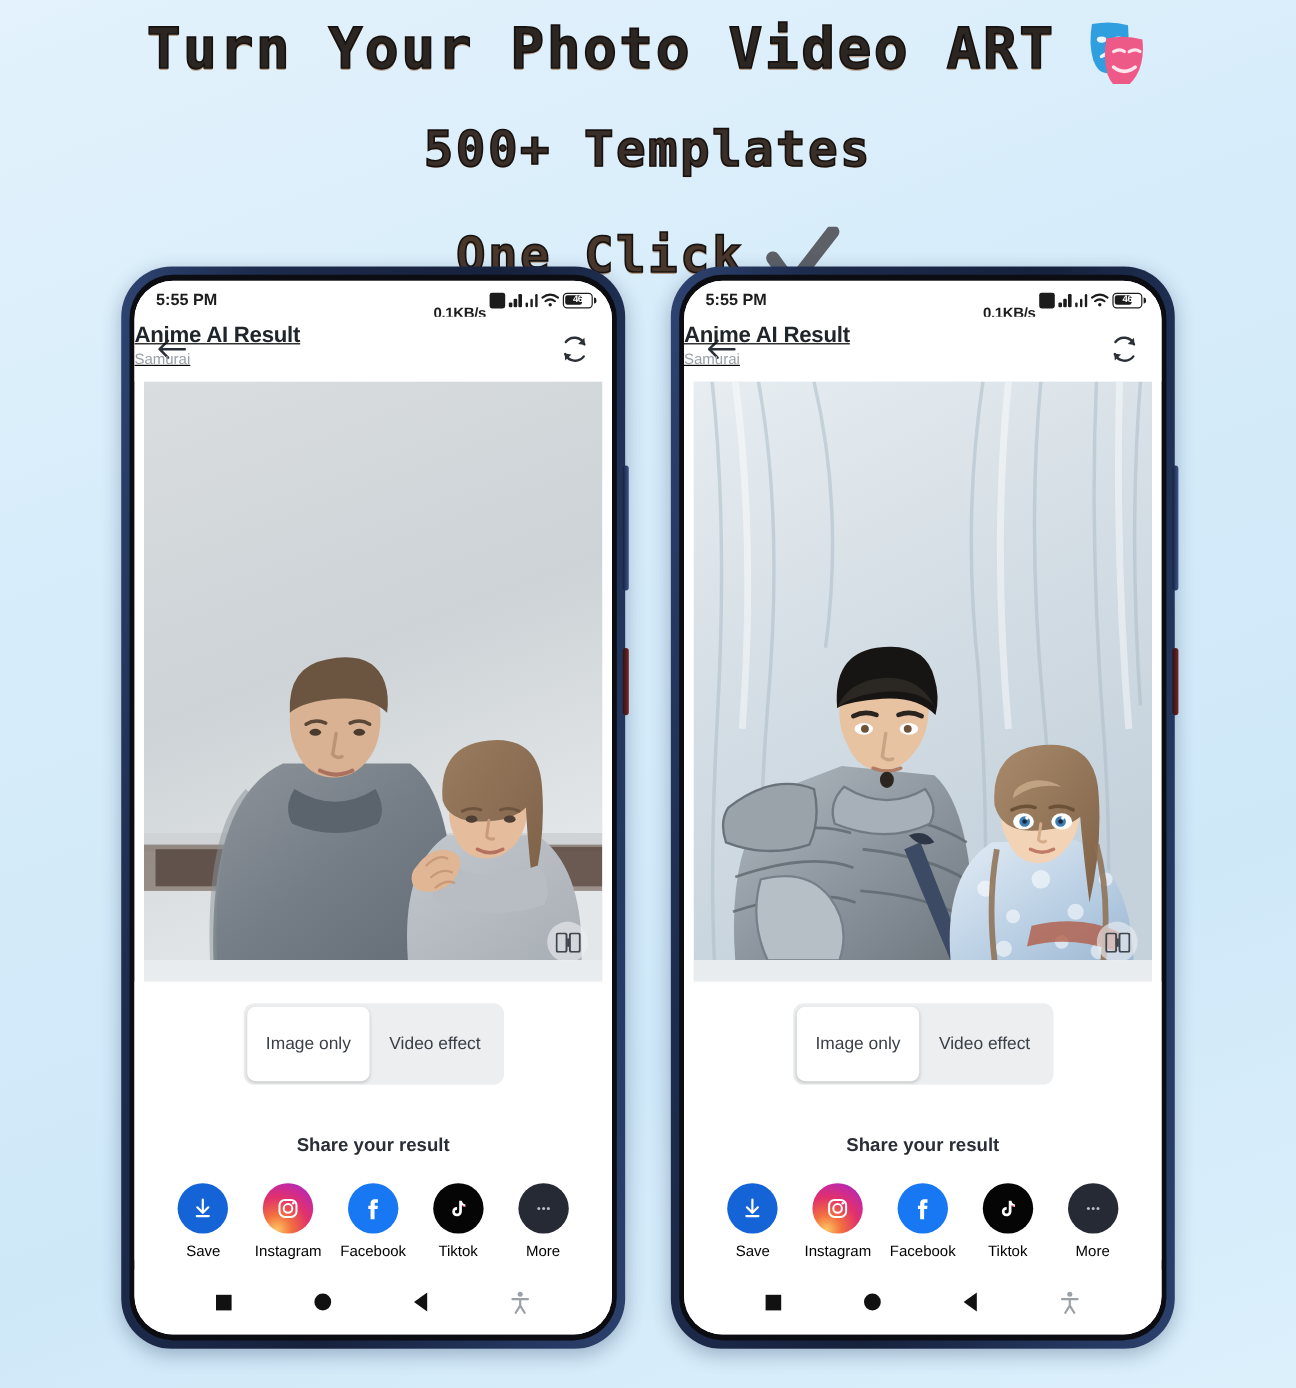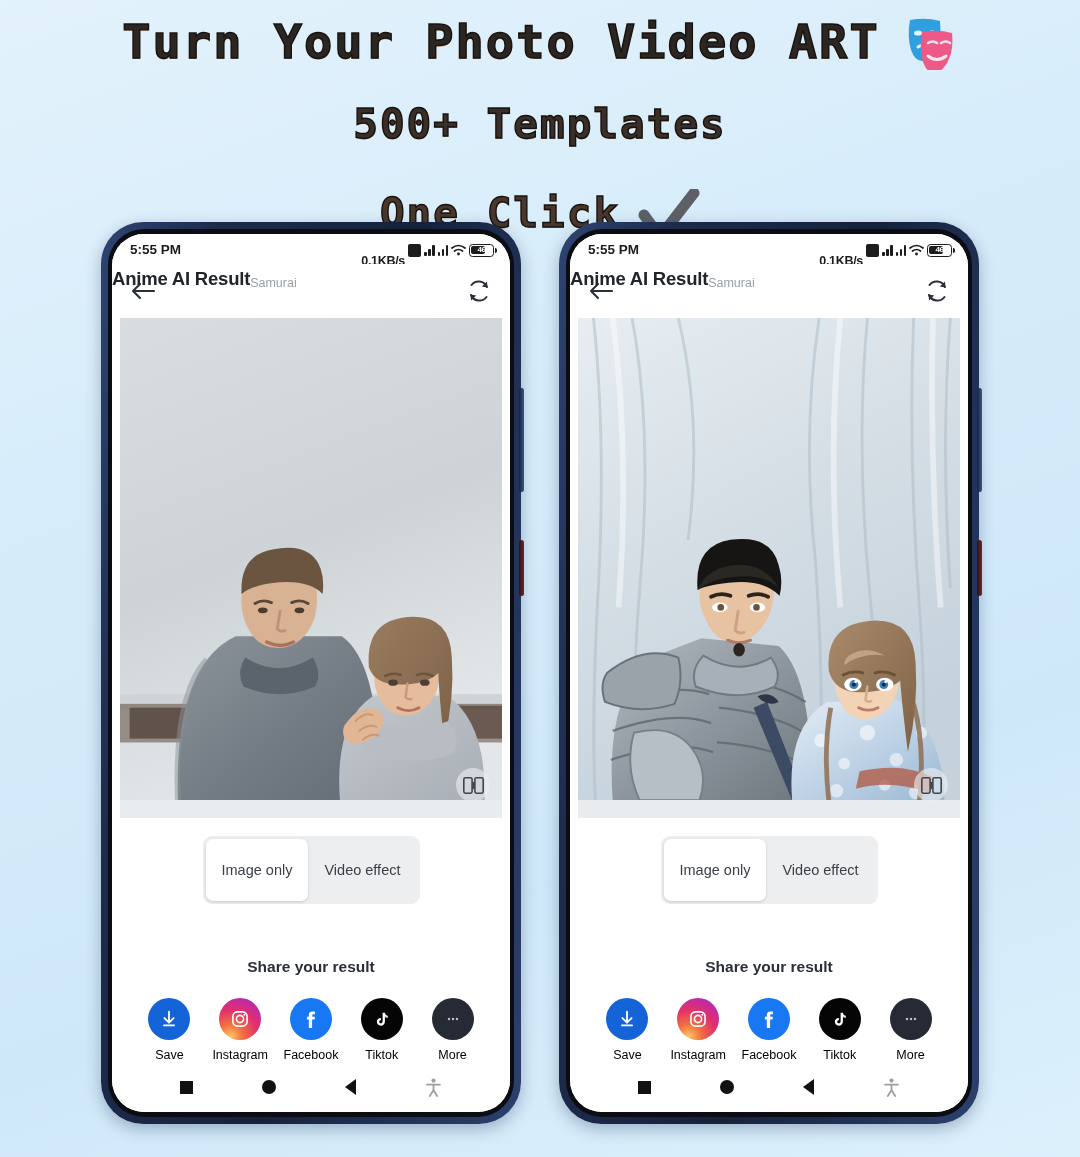--- a/index.html
+++ b/index.html
@@ -148,21 +148,21 @@
     flex: 0 0 54px;
     display: flex;
     align-items: center;
     padding: 0 18px;
     background: #fff;
     position: relative;
   }
   .back-arrow { width: 26px; height: 22px; cursor: pointer; }
   .appbar-titles {
     position: absolute; left: 0; right: 0; top: 4px;
-    display: flex; align-items: flex-end; pointer-events:none;
+    display: flex; flex-direction: column; align-items: flex-start; pointer-events:none;text-decoration:underline;
   }
   .appbar-title { font-size: 18.5px; font-weight: bold; color: #20242b; letter-spacing: -0.2px;}
   .appbar-sub { font-size: 12.5px; color: #9aa0a8; margin-top: 2px;}
   .refresh-icon { width: 26px; height: 26px; margin-left: auto; cursor:pointer;}
 
   
   .artwork {
     flex: 0 0 500px;
     margin: 0 8px;
     position: relative;
@@ -192,21 +192,21 @@
     color: #3b4048;
     border-radius: 7px;
     cursor: pointer;
     white-space: nowrap;
   }
   .seg.active { background:#fff; font-weight: 500; box-shadow: 0 1px 3px rgba(0,0,0,0.16); }
 
   
   .share-title {
     text-align:center; font-size: 15.5px; font-weight: bold; color: #2a2f37;
-    padding-top: 54px; background:#fff;
+    padding-top: 42px; background:#fff;
   }
   .share-row {
     display:flex; justify-content: space-around;
     padding: 22px 22px 0 22px; background:#fff;
   }
   .share-item { display:flex; flex-direction:column; align-items:center; gap:8px; cursor:pointer; width:66px;}
   .share-circle {
     width: 42px; height: 42px; border-radius: 50%;
     display:flex; align-items:center; justify-content:center;
   }

